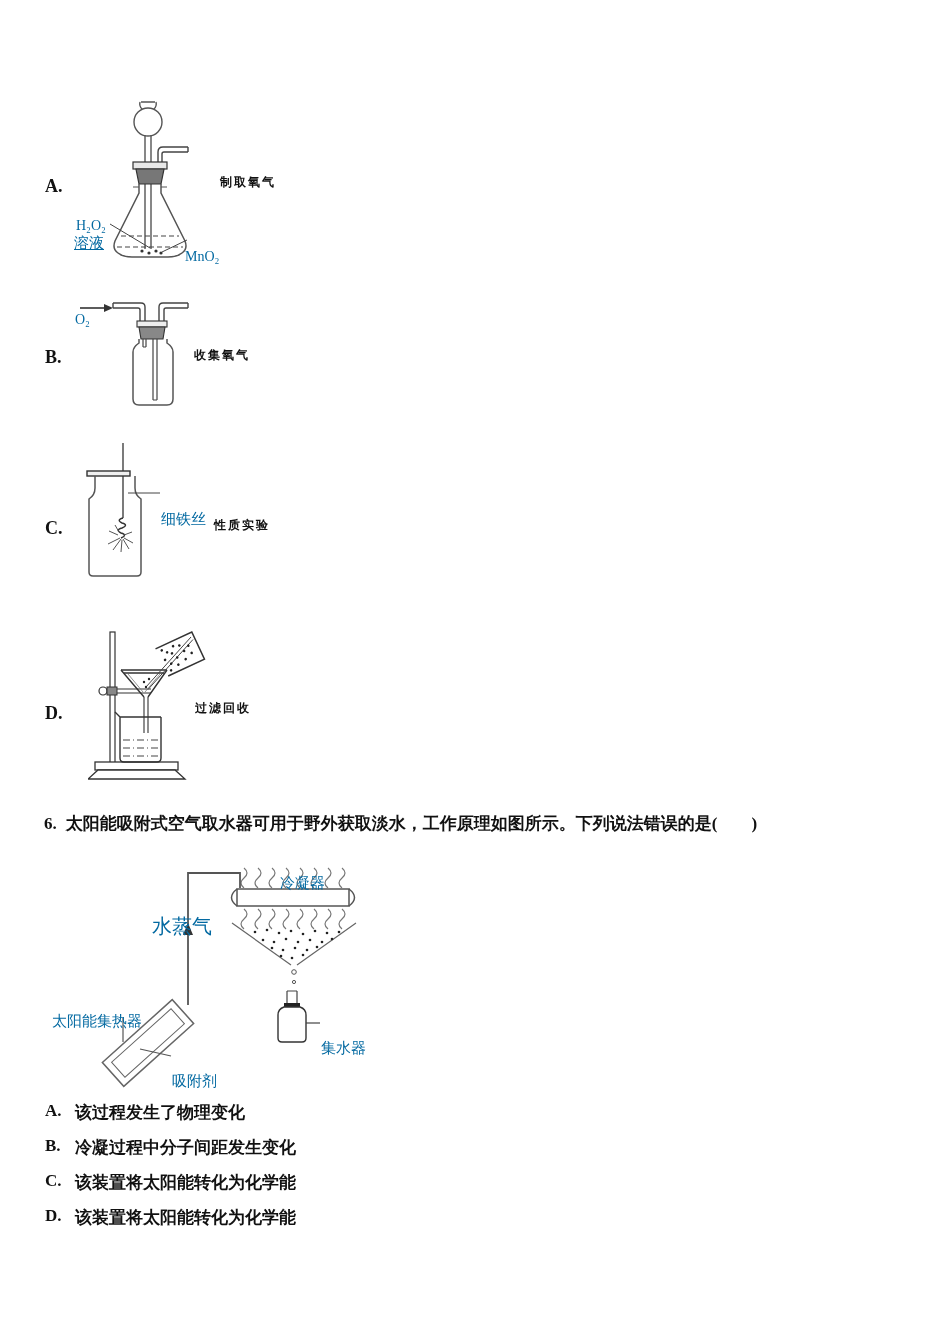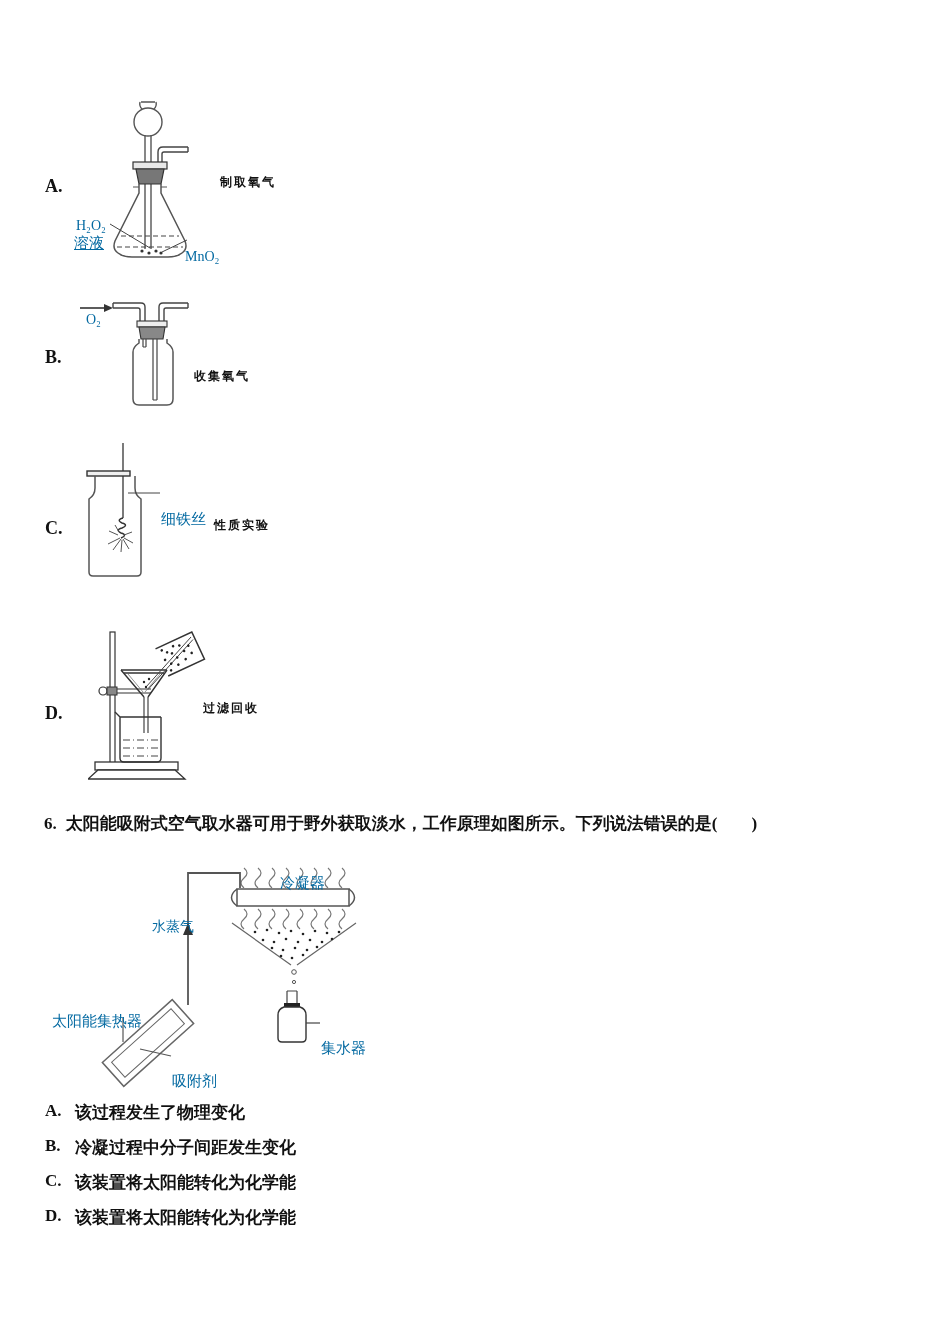--- a/index.html
+++ b/index.html
@@ -7,21 +7,21 @@
         font-family:"Liberation Serif","DejaVu Serif",serif;color:#111;overflow:hidden;}
   .abs{position:absolute;}
   .opt-letter{font-weight:700;font-size:18px;}
   .diag-title{font-weight:700;font-size:12px;letter-spacing:2px;}
   .diag-label{font-size:15px;color:#0369a1;white-space:nowrap;margin-top:28px;}
   .diag-label.small{font-size:14px;}
   .q-line{font-weight:700;font-size:17px;white-space:nowrap;}
   .q-num{display:inline-block;margin-right:9px;}
   .choice-row{display:flex;font-weight:700;font-size:17px;}
   .choice-letter{display:inline-block;width:30px;}
-  .vert{width:20px;line-height:21px;word-break:break-all;text-align:left;font-size:14px;}
+  .vert{width:20px;line-height:21px;word-break:break-all;text-align:left;font-size:20px;}
   svg{display:block;}
 </style>
 </head>
 <body>
 
 <div class="page">
 
   <div class="abs opt-letter" style="left:45px;top:176px;">A.</div>
   <div class="abs diag-title" style="left:220px;top:174px;">制取氧气</div>
 
@@ -55,22 +55,22 @@
     <g stroke="#444" stroke-width="1">
       <path d="M40,124 L80,148"></path>
       <path d="M117,140 L92,152"></path>
     </g>
   </svg>
   <div class="abs diag-label small" style="left:76px;top:190px;">H₂O₂</div>
   <div class="abs diag-label" style="left:74px;top:206px;text-decoration:underline;">溶液</div>
   <div class="abs diag-label small" style="left:185px;top:221px;">MnO₂</div>
 
   <div class="abs opt-letter" style="left:45px;top:347px;">B.</div>
-  <div class="abs diag-title" style="left:194px;top:368px;">收集氧气</div>
-  <div class="abs diag-label small" style="left:86px;top:284px;">O₂</div>
+  <div class="abs diag-title" style="left:194px;top:347px;">收集氧气</div>
+  <div class="abs diag-label small" style="left:75px;top:284px;">O₂</div>
 
   <svg class="abs" style="left:75px;top:283px;" width="200" height="125" viewBox="0 0 200 125">
     <g>
       <path d="M5,25 L29,25" stroke="#333" stroke-width="1.6" fill="none"></path>
       <polygon points="29,21 38,25 29,29" fill="#333"></polygon>
     </g>
     <g stroke="#444" fill="none" stroke-width="1.4">
       <path d="M38,20 L66,20 Q70,20 70,24 L70,40 M38,25 L63,25 Q65,25 65,27 L65,40 M38,20 L38,25"></path>
       <path d="M84,40 L84,24 Q84,20 88,20 L113,20 M89,40 L89,27 Q89,25 91,25 L113,25 M113,20 L113,25"></path>
     </g>
@@ -98,21 +98,21 @@
       <path d="M15,36 L15,48 Q15,55 9,59 L9,132 Q9,136 13,136 L57,136 Q61,136 61,132 L61,59 Q55,55 55,48 L55,36"></path>
     </g>
     <path d="M43,78 q-7,2 -1,5 q7,2 0,5 q-7,2 -1,5 q7,2 0,5" stroke="#333" stroke-width="1.4" fill="none"></path>
     <g stroke="#555" stroke-width="1">
       <path d="M40,98 L28,104 M41,99 L33,110 M42,100 L41,112 M43,99 L49,109 M44,98 L53,103 M44,95 L52,92 M38,95 L29,91 M39,92 L35,85"></path>
     </g>
     <path d="M80,53 L48,53" stroke="#444" stroke-width="1"></path>
   </svg>
 
   <div class="abs opt-letter" style="left:45px;top:703px;">D.</div>
-  <div class="abs diag-title" style="left:203px;top:700px;">过滤回收</div>
+  <div class="abs diag-title" style="left:195px;top:700px;">过滤回收</div>
 
   <svg class="abs" style="left:88px;top:616px;" width="220" height="165" viewBox="0 0 220 165">
     <g>
       <rect x="22" y="16" width="5" height="132" fill="#fff" stroke="#333" stroke-width="1.2"></rect>
       <rect x="7" y="146" width="83" height="8" fill="#fff" stroke="#333" stroke-width="1.3"></rect>
       <polygon points="0,163 10,154 87,154 97,163" fill="#fff" stroke="#333" stroke-width="1.3"></polygon>
       <circle cx="15" cy="75" r="4" fill="#fff" stroke="#333" stroke-width="1.2"></circle>
       <rect x="19" y="71" width="10" height="8" fill="#888" stroke="#333" stroke-width="1"></rect>
       <path d="M29,73 L63,73 M29,77 L63,77" stroke="#333" stroke-width="1.2" fill="none"></path>
     </g>

